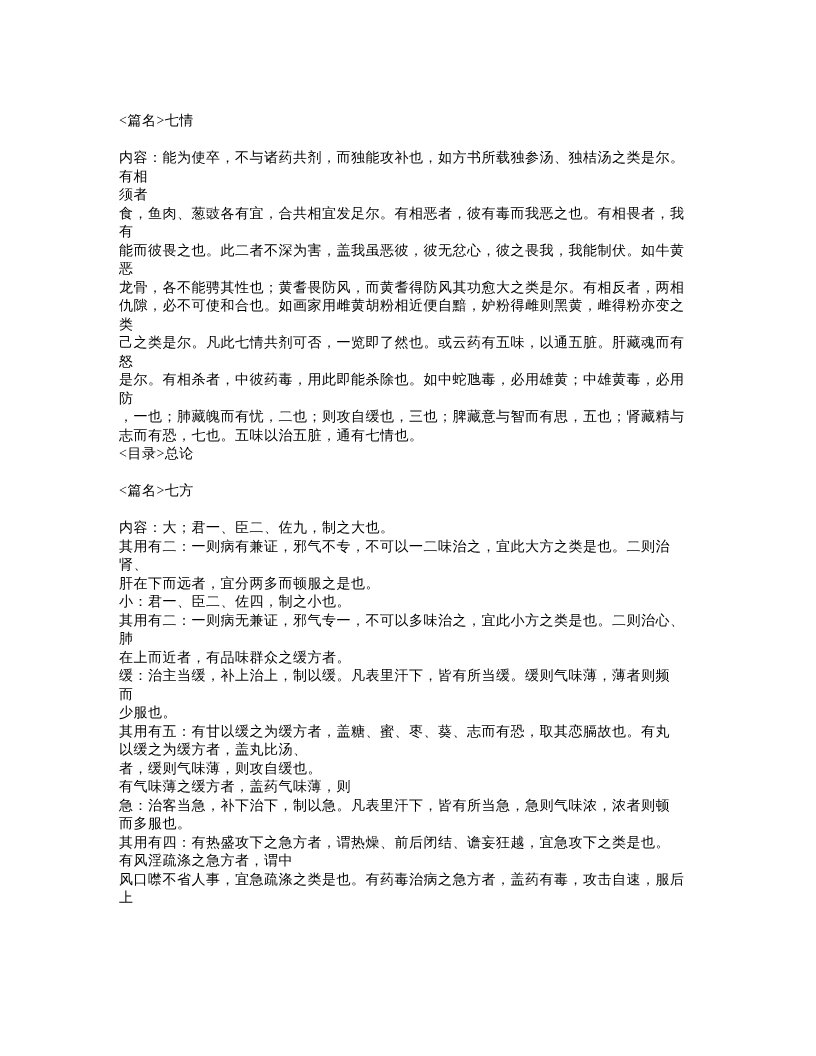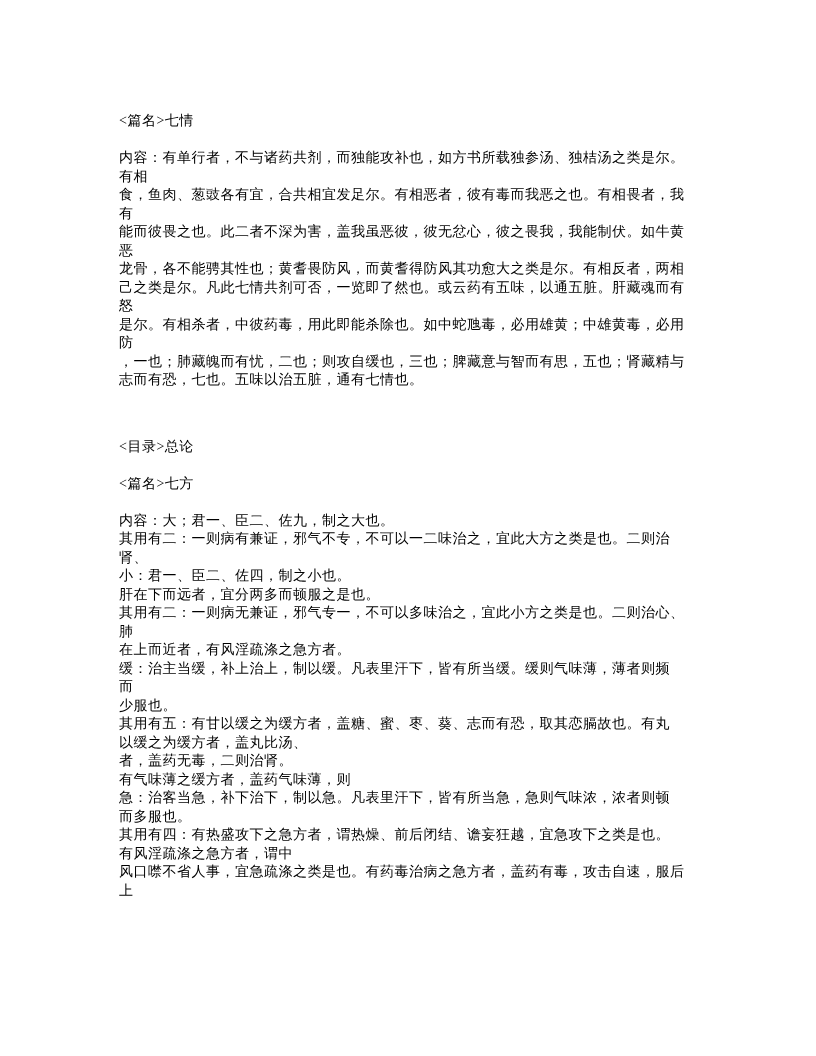--- a/index.html
+++ b/index.html
@@ -26,65 +26,66 @@
   }
   .line {
     white-space: pre-wrap;
     min-height: 18.5px;
     word-break: break-all;
   }
   .para {
     margin-top: 18.5px; 
   }
   .sec-catalog {
-    margin-top: 48px;   
     font-family: Liberation Serif, serif;
   }
   .sec-qifang {
     margin-top: 18.5px; 
   }
 </style>
 </head>
 <body>
 
 <div class="page" style="background: rgb(255, 255, 255); color: rgb(0, 0, 0);">
 
   <div class="section">
     <div class="line heading">&lt;篇名&gt;七情</div>
     <div class="para">
-        <div class="line">内容：有单行者，不与诸药共剂，而独能攻补也，如方书所载独参汤、独桔汤之类是尔。有相</div>
+        <div class="line">内容：能为使卒，不与诸药共剂，而独能攻补也，如方书所载独参汤、独桔汤之类是尔。有相</div>
+        <div class="line">须者</div>
         <div class="line">食，鱼肉、葱豉各有宜，合共相宜发足尔。有相恶者，彼有毒而我恶之也。有相畏者，我有</div>
         <div class="line">能而彼畏之也。此二者不深为害，盖我虽恶彼，彼无忿心，彼之畏我，我能制伏。如牛黄恶</div>
         <div class="line">龙骨，各不能骋其性也；黄耆畏防风，而黄耆得防风其功愈大之类是尔。有相反者，两相</div>
+        <div class="line">仇隙，必不可使和合也。如画家用雌黄胡粉相近便自黯，妒粉得雌则黑黄，雌得粉亦变之类</div>
         <div class="line">己之类是尔。凡此七情共剂可否，一览即了然也。或云药有五味，以通五脏。肝藏魂而有怒</div>
         <div class="line">是尔。有相杀者，中彼药毒，用此即能杀除也。如中蛇虺毒，必用雄黄；中雄黄毒，必用防</div>
         <div class="line">，一也；肺藏魄而有忧，二也；则攻自缓也，三也；脾藏意与智而有思，五也；肾藏精与</div>
         <div class="line">志而有恐，七也。五味以治五脏，通有七情也。</div>
       </div>
   </div>
 
   <div class="section sec-catalog">
     <div class="line heading">&lt;目录&gt;总论</div>
   </div>
 
   <div class="section sec-qifang">
     <div class="line heading">&lt;篇名&gt;七方</div>
     <div class="para">
         <div class="line">内容：大；君一、臣二、佐九，制之大也。</div>
         <div class="line">其用有二：一则病有兼证，邪气不专，不可以一二味治之，宜此大方之类是也。二则治肾、</div>
+        <div class="line">肝在下而远者，宜分两多而顿服之是也。</div>
         <div class="line">小：君一、臣二、佐四，制之小也。</div>
-        <div class="line">肝在下而远者，宜分两多而顿服之是也。</div>
         <div class="line">其用有二：一则病无兼证，邪气专一，不可以多味治之，宜此小方之类是也。二则治心、肺</div>
-        <div class="line">在上而近者，有风淫疏涤之急方者。</div>
+        <div class="line">在上而近者，有品味群众之缓方者。</div>
         <div class="line">缓：治主当缓，补上治上，制以缓。凡表里汗下，皆有所当缓。缓则气味薄，薄者则频</div>
         <div class="line">而</div>
         <div class="line">少服也。</div>
         <div class="line">其用有五：有甘以缓之为缓方者，盖糖、蜜、枣、葵、志而有恐，取其恋膈故也。有丸</div>
         <div class="line">以缓之为缓方者，盖丸比汤、</div>
-        <div class="line">者，盖药无毒，二则治肾。</div>
+        <div class="line">者，缓则气味薄，则攻自缓也。</div>
         <div class="line">有气味薄之缓方者，盖药气味薄，则</div>
         <div class="line">急：治客当急，补下治下，制以急。凡表里汗下，皆有所当急，急则气味浓，浓者则顿</div>
         <div class="line">而多服也。</div>
         <div class="line">其用有四：有热盛攻下之急方者，谓热燥、前后闭结、谵妄狂越，宜急攻下之类是也。</div>
         <div class="line">有风淫疏涤之急方者，谓中</div>
         <div class="line">风口噤不省人事，宜急疏涤之类是也。有药毒治病之急方者，盖药有毒，攻击自速，服后上</div>
       </div>
   </div>
 
 </div>

